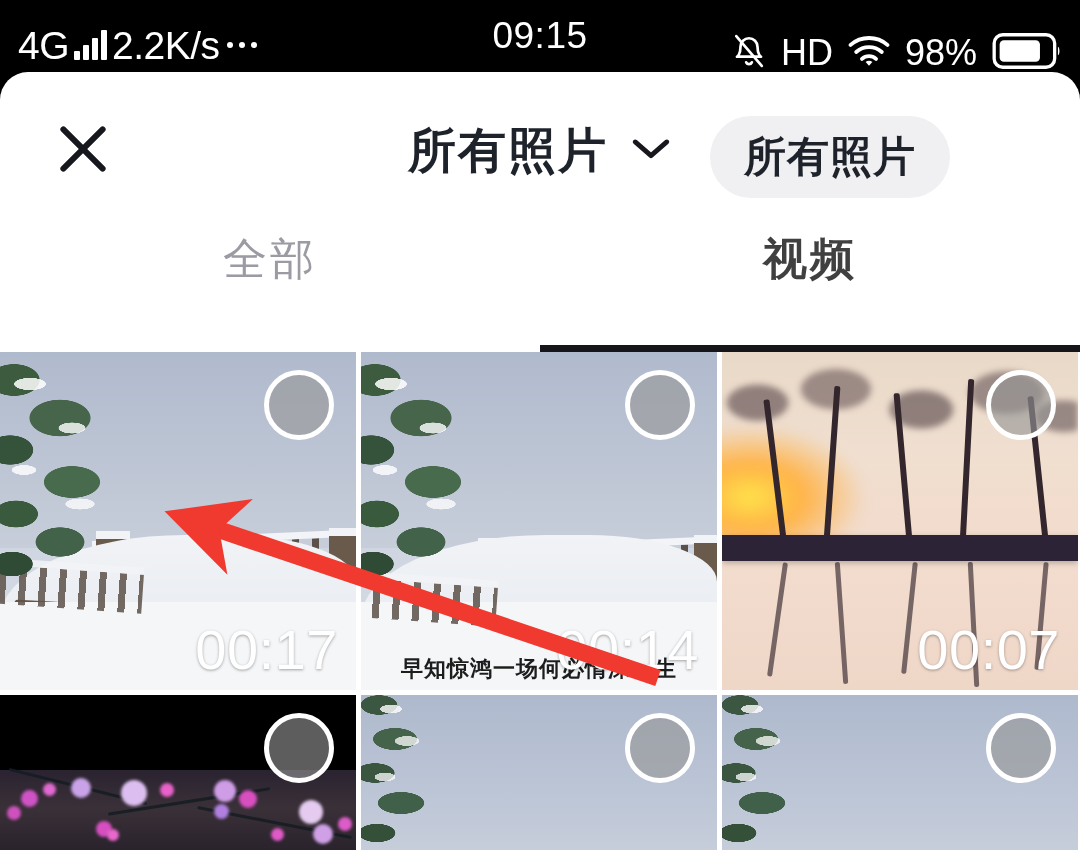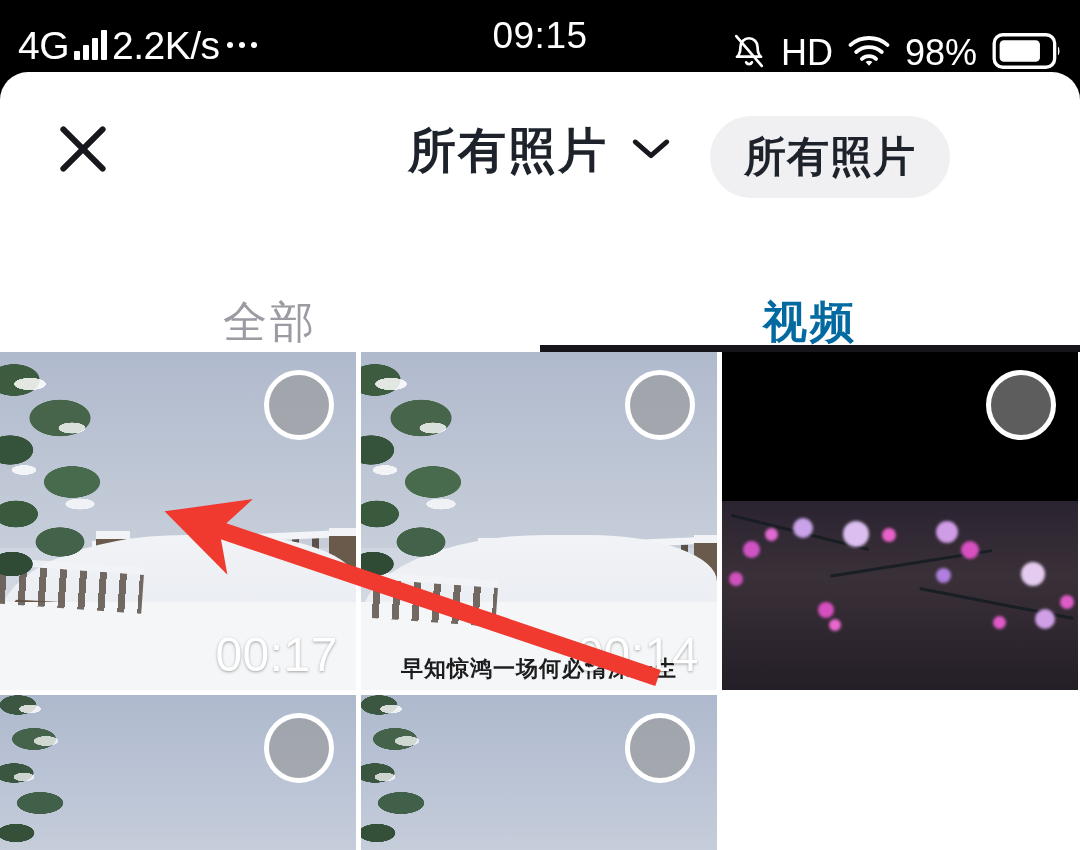--- a/index.html
+++ b/index.html
@@ -58,25 +58,25 @@
     position:absolute; right:44px; top:44px;
     background:#f0f0f2; border-radius:48px;
     padding:20px 34px; cursor:pointer;
   }
   #multi-btn span { font-size:42px; font-weight:700; color:#1d222b; letter-spacing:1px; display:block; line-height:1; }
 
   
   #tabs { position:relative; width:1080px; height:122px; display:flex; }
   .tab {
     flex:1; position:relative;
-    display:flex; align-items:flex-end; justify-content:center;
+    display:flex; align-items:flex-start; justify-content:center;
     cursor:pointer;
   }
   .tab-label { font-size:44px; color:#9b9ba3; font-weight:400; letter-spacing:3px; }
-  .tab.active .tab-label { color:#0369a1; font-weight:700; }
+  .tab.active .tab-label { color:#404040; font-weight:700; }
   .tab-underline {
     position:absolute; left:0; bottom:0; width:100%; height:7px;
     background:#16161a; display:none;
   }
   .tab.active .tab-underline { display:block; }
 
   
   #grid {
     position:relative; width:1080px;
     display:grid;
@@ -89,21 +89,21 @@
 
   .checkbox {
     position:absolute; right:22px; top:18px;
     width:70px; height:70px; border-radius:50%;
     background:rgba(150,150,150,0.62);
     border:5px solid #ffffff;
     box-sizing:border-box; cursor:pointer; z-index:6;
   }
   .duration {
     position:absolute; right:18px; bottom:8px;
-    font-size:48px; color:#fff; font-weight:400;
+    font-size:56px; color:#fff; font-weight:400;
     letter-spacing:0.5px; z-index:5;
     text-shadow:0 1px 3px rgba(0,0,0,.35);
   }
   .subtitle {
     position:absolute; left:0; right:0; bottom:6px;
     text-align:center; font-size:22px; color:#1d1d1d;
     font-weight:700; letter-spacing:1px; z-index:4;
     white-space:nowrap; overflow:hidden;
   }
 
@@ -346,20 +346,40 @@
           <div class="snow-ground2"></div>
           <div class="railing near" style="left:-8%;right:62%;top:66%;"></div>
           <div class="tree"></div>
           <div class="tree-snow"></div>
         </div>
         <div class="checkbox"></div>
         <div class="subtitle">早知惊鸿一场何必情深一生</div>
         <div class="duration">00:14</div>
       </div>
 
+      <div class="cell">
+        <div class="sunset-scene">
+          <div class="sunset-glow"></div>
+          <div class="sunset-canopy"></div>
+          <div class="trunk" style="left:14%;top:14%;height:42%;transform:rotate(-7deg);"></div>
+          <div class="trunk" style="left:30%;top:10%;height:46%;transform:rotate(4deg);"></div>
+          <div class="trunk" style="left:50%;top:12%;height:44%;transform:rotate(-5deg);"></div>
+          <div class="trunk" style="left:68%;top:8%;height:48%;transform:rotate(3deg);"></div>
+          <div class="trunk" style="left:88%;top:13%;height:43%;transform:rotate(-6deg);"></div>
+          <div class="sunset-water"></div>
+          <div class="trunkr" style="left:15%;top:62%;height:34%;transform:rotate(8deg);"></div>
+          <div class="trunkr" style="left:33%;top:62%;height:36%;transform:rotate(-4deg);"></div>
+          <div class="trunkr" style="left:52%;top:62%;height:33%;transform:rotate(6deg);"></div>
+          <div class="trunkr" style="left:70%;top:62%;height:37%;transform:rotate(-3deg);"></div>
+          <div class="trunkr" style="left:89%;top:62%;height:32%;transform:rotate(5deg);"></div>
+          <div class="sunset-bank"></div>
+        </div>
+        <div class="checkbox"></div>
+        <div class="duration">00:07</div>
+      </div>
 
       <div class="cell" style="background:#000;">
         <div class="dark-scene">
           <div class="dark-top"></div>
           <div class="blossom-bg"></div>
           <div class="branch" style="left:2%;top:53%;width:40%;transform:rotate(14deg);"></div>
           <div class="branch" style="left:30%;top:62%;width:46%;transform:rotate(-9deg);"></div>
           <div class="branch" style="left:55%;top:74%;width:44%;transform:rotate(11deg);"></div>
           <div class="blossom" style="left:6%;top:56%;width:17px;height:17px;background:#d053c6;"></div>
           <div class="blossom" style="left:12%;top:52%;width:13px;height:13px;background:#e06ad0;"></div>

